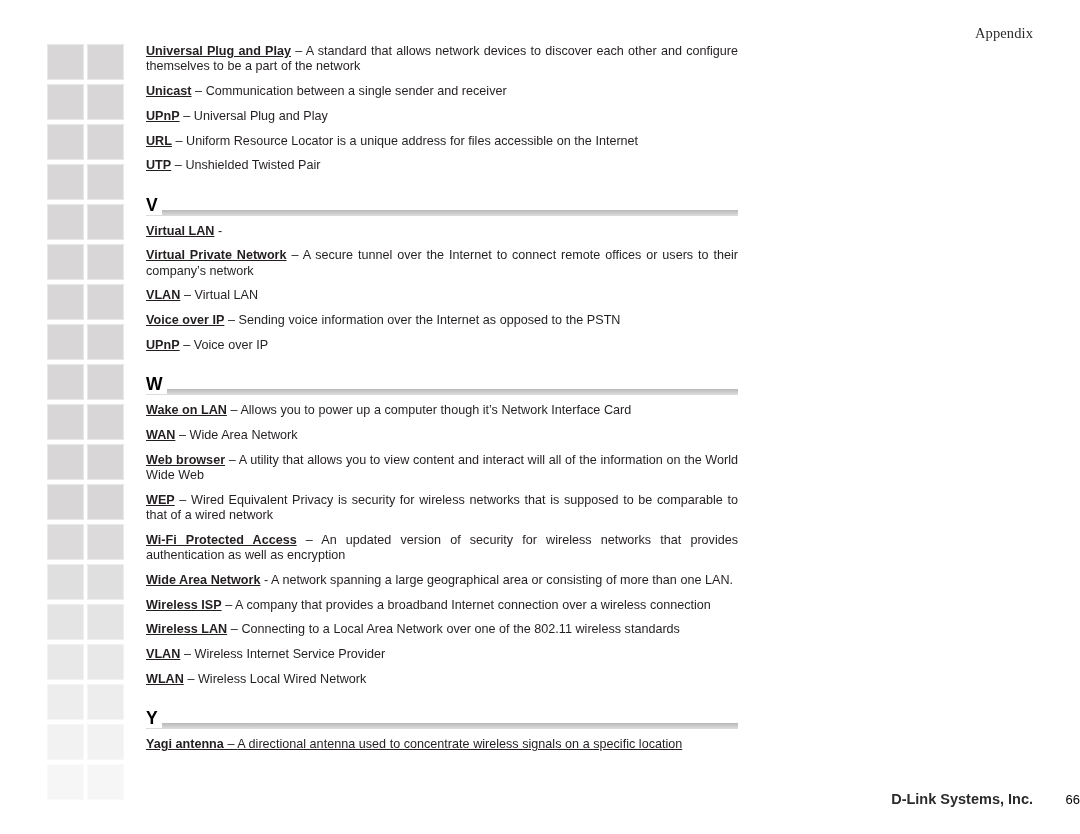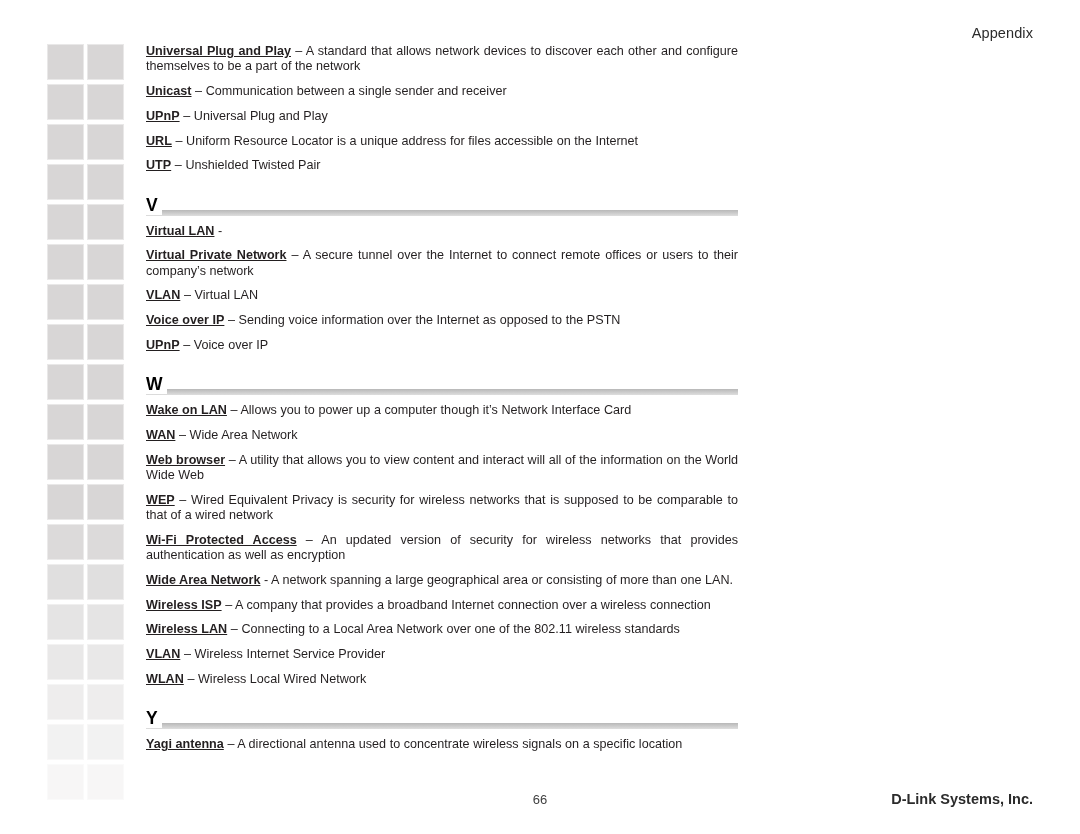--- a/index.html
+++ b/index.html
@@ -18,20 +18,21 @@
     -webkit-font-smoothing: antialiased;
   }
 
   
   .page-header {
     position: absolute;
     top: 25px;
     left: 0;
     right: 0;
     height: 18px;
+    font-family: Liberation Serif, serif;
   }
   .header-right {
     position: absolute;
     right: 47px;
     top: 0;
     font-size: 14.5px;
     color: #2b2b2b;
     letter-spacing: 0.1px;
     white-space: nowrap;
   }
@@ -69,21 +70,21 @@
   }
 
   .entry {
     font-size: 12.6px;
     line-height: 15.2px;
     text-align: justify;
     margin: 0 0 9.6px 0;
     color: #231f20;
     word-spacing: 0.1px;
   }
-  .entry:last-child { margin-bottom: 0; }
+  .entry:last-child { margin-bottom: 0; text-decoration: underline; }
 
   .term {
     font-weight: bold;
     text-decoration: underline;
     text-underline-offset: 1px;
   }
 
   
   .section-head {
     margin: 0 0 6px 0;
@@ -123,23 +124,23 @@
     position: absolute;
     bottom: 22px;
     left: 0;
     right: 0;
     height: 20px;
   }
   .footer-page-number {
     position: absolute;
     left: 0;
     right: 0;
-    text-align: center;
+    text-align: right;
     font-size: 13px;
-    color: #404040;
+    color: #000000;
     margin-left: 0px;
   }
   .footer-right {
     position: absolute;
     right: 47px;
     top: -1px;
     font-size: 14.5px;
     font-weight: bold;
     color: #2b2b2b;
     white-space: nowrap;

